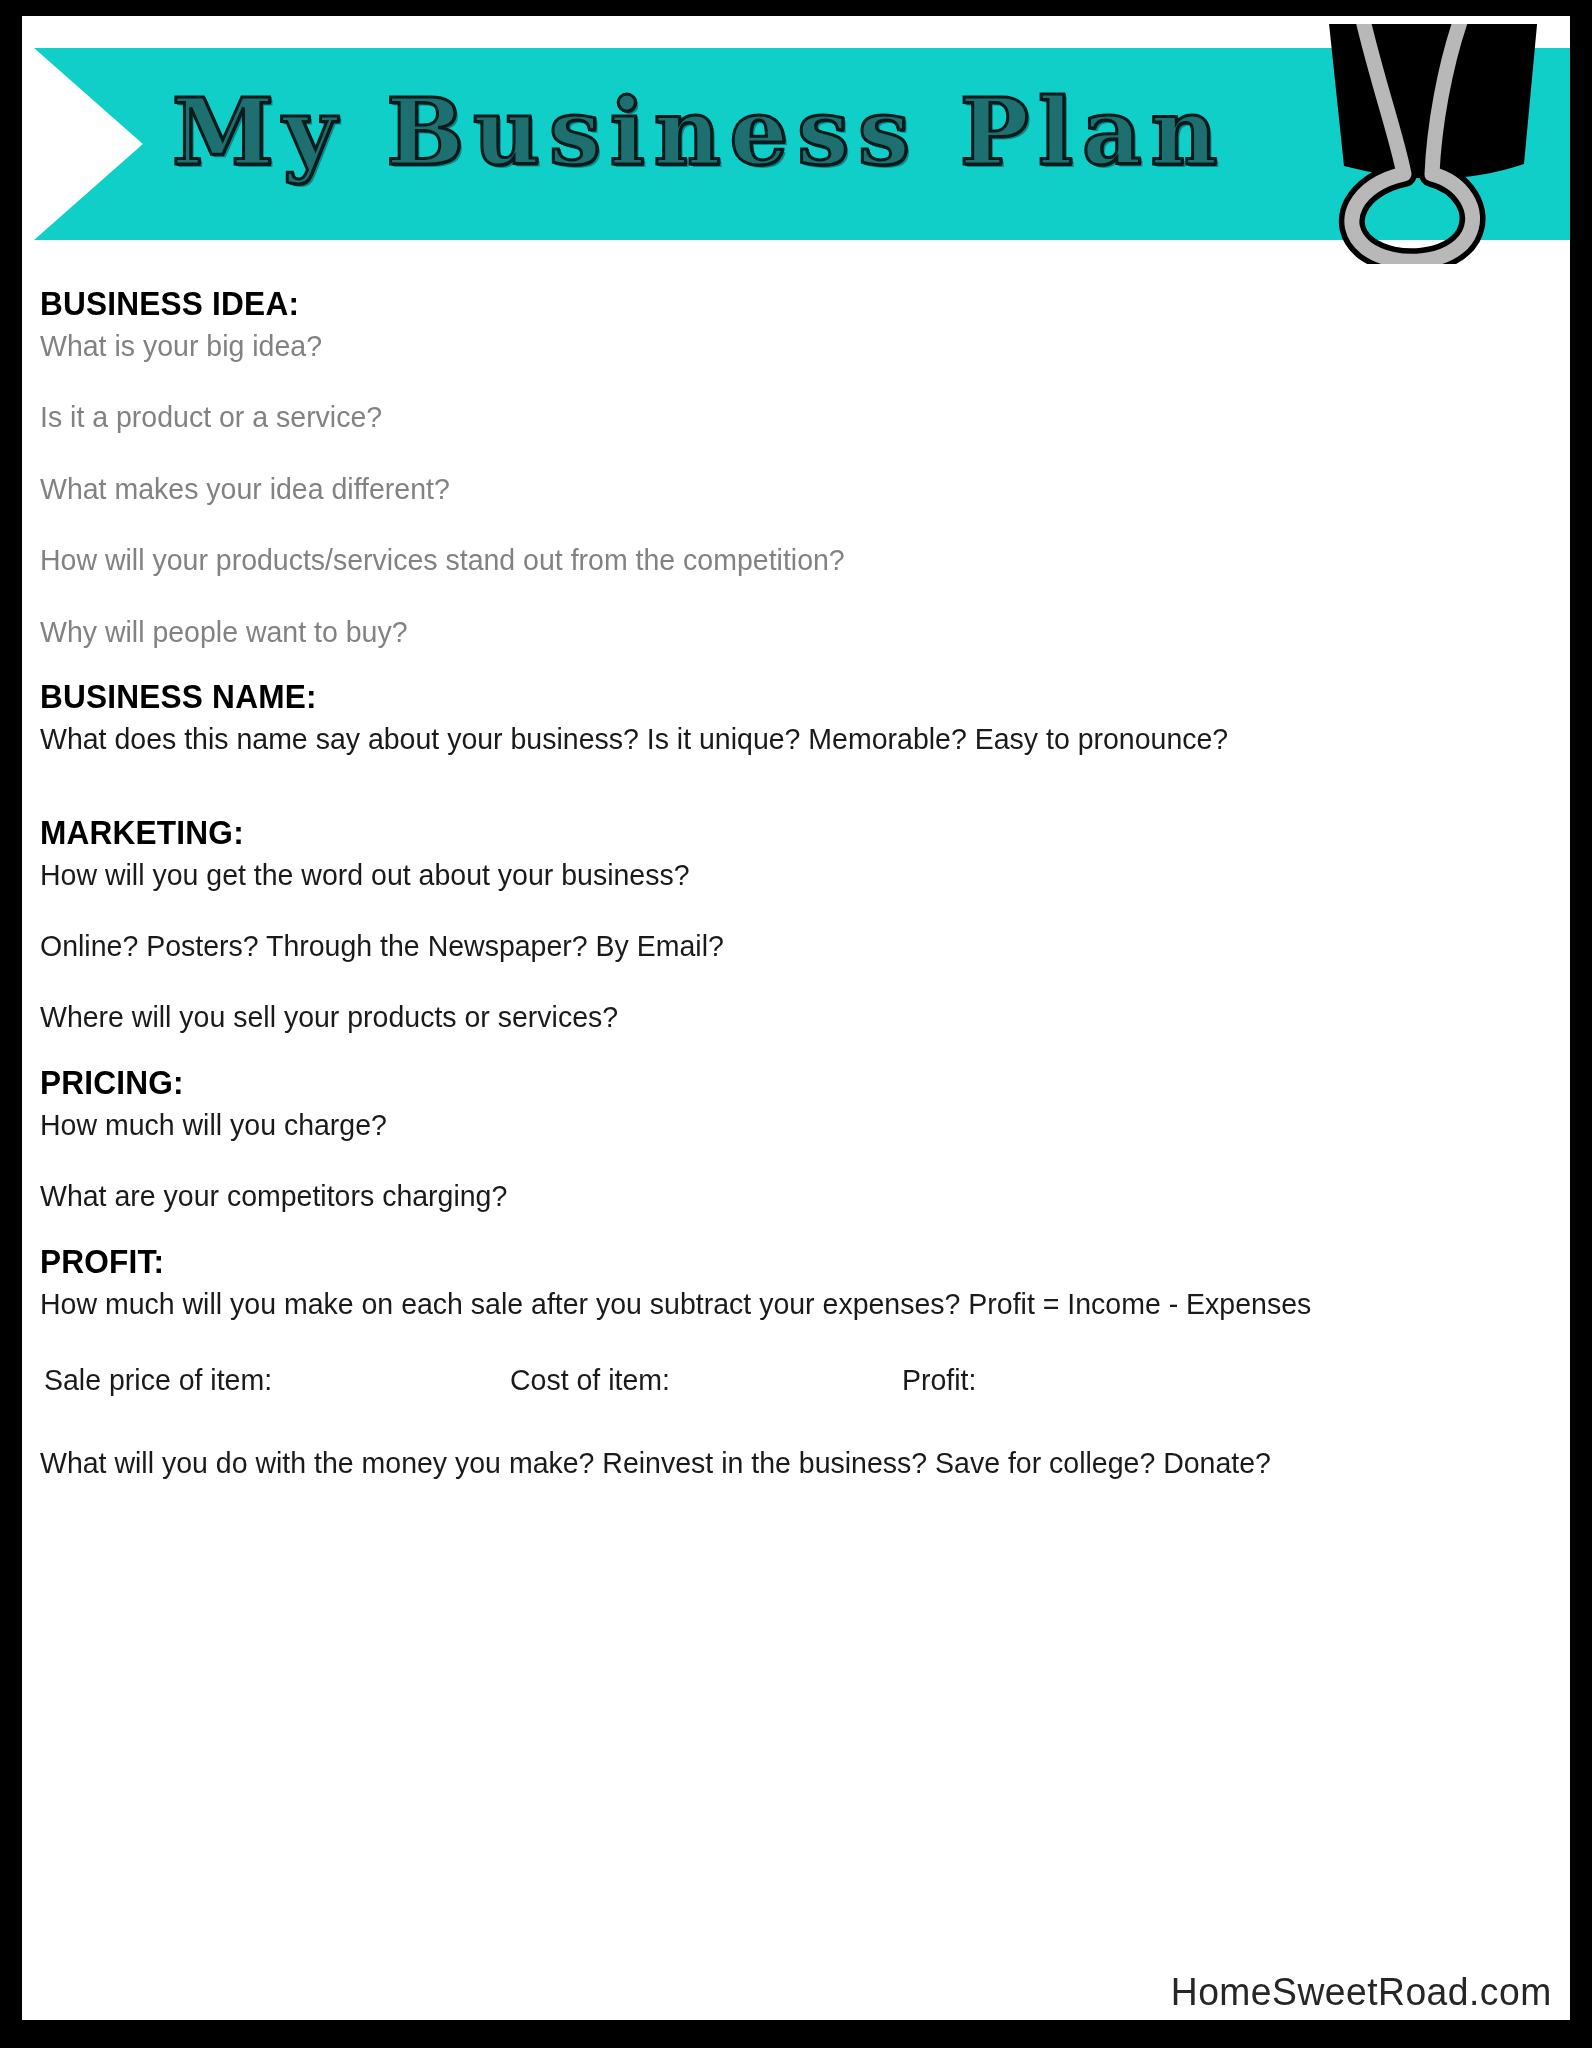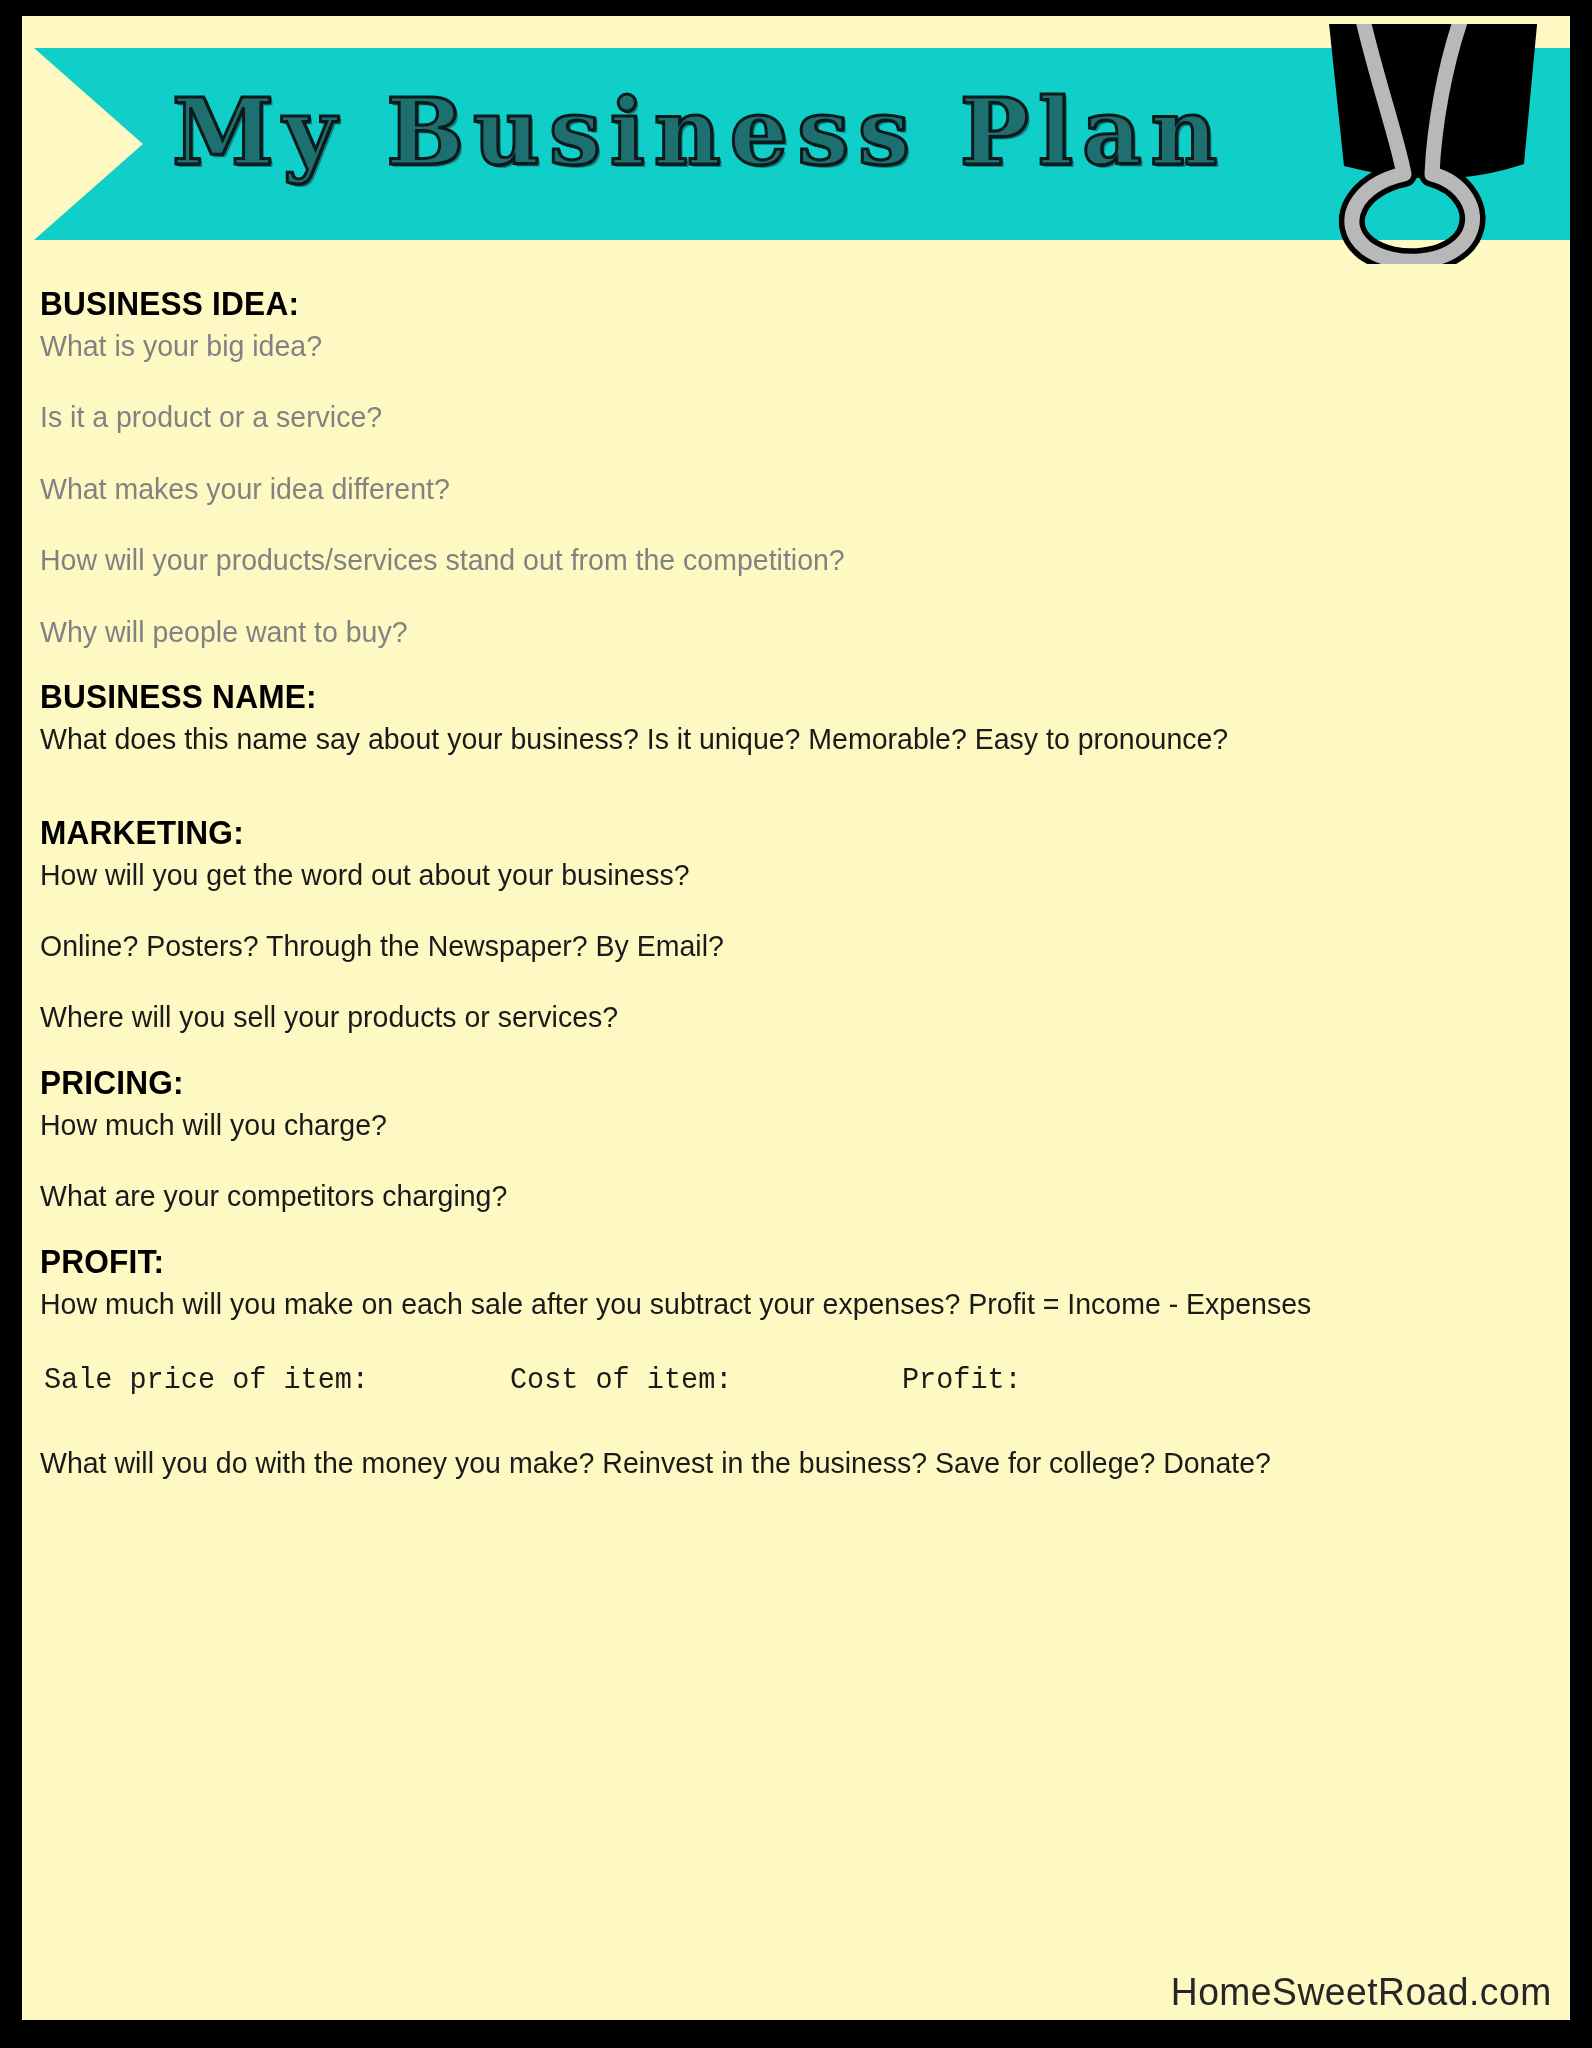--- a/index.html
+++ b/index.html
@@ -21,21 +21,21 @@
     height: 2048px;
     background: #000000;
     box-sizing: border-box;
   }
   .sheet {
     position: absolute;
     left: 22px;
     top: 16px;
     width: 1548px;
     height: 2004px;
-    background: #fef9c3;
+    background: #ffffff;
     overflow: hidden;
   }
 
   
   .banner-wrap {
     position: absolute;
     left: 0px;
     top: 22px;
     width: 1548px;
     height: 215px;
@@ -124,21 +124,21 @@
   .q.black { color: #1a1a1a; }
 
   .gap-sm { height: 36px; }
   .gap-md { height: 42px; }
   .sec-gap { height: 28px; }
 
   
   .profit-row {
     position: relative;
     height: 40px;
-    font-family: Liberation Mono, monospace;
+    font-family: Liberation Sans, sans-serif;
     font-size: 30px;
     color: #1a1a1a;
   }
   .profit-row span {
     position: absolute;
     top: 0;
     transform: scaleX(0.95);
     transform-origin: left center;
     white-space: nowrap;
   }

